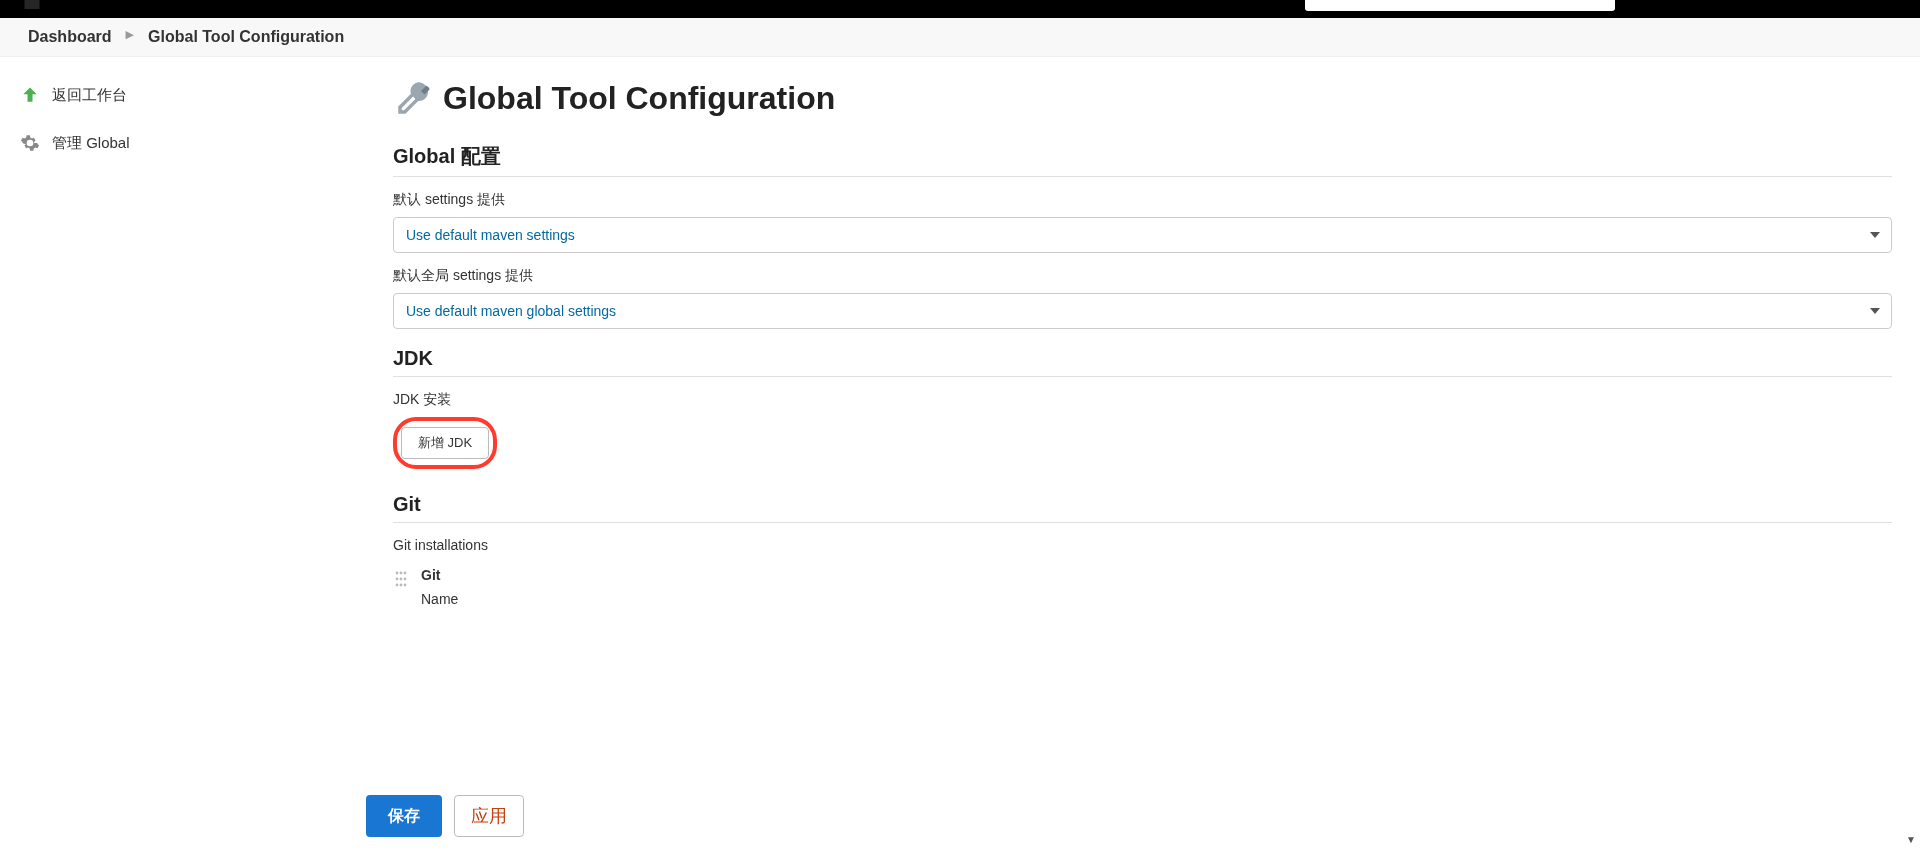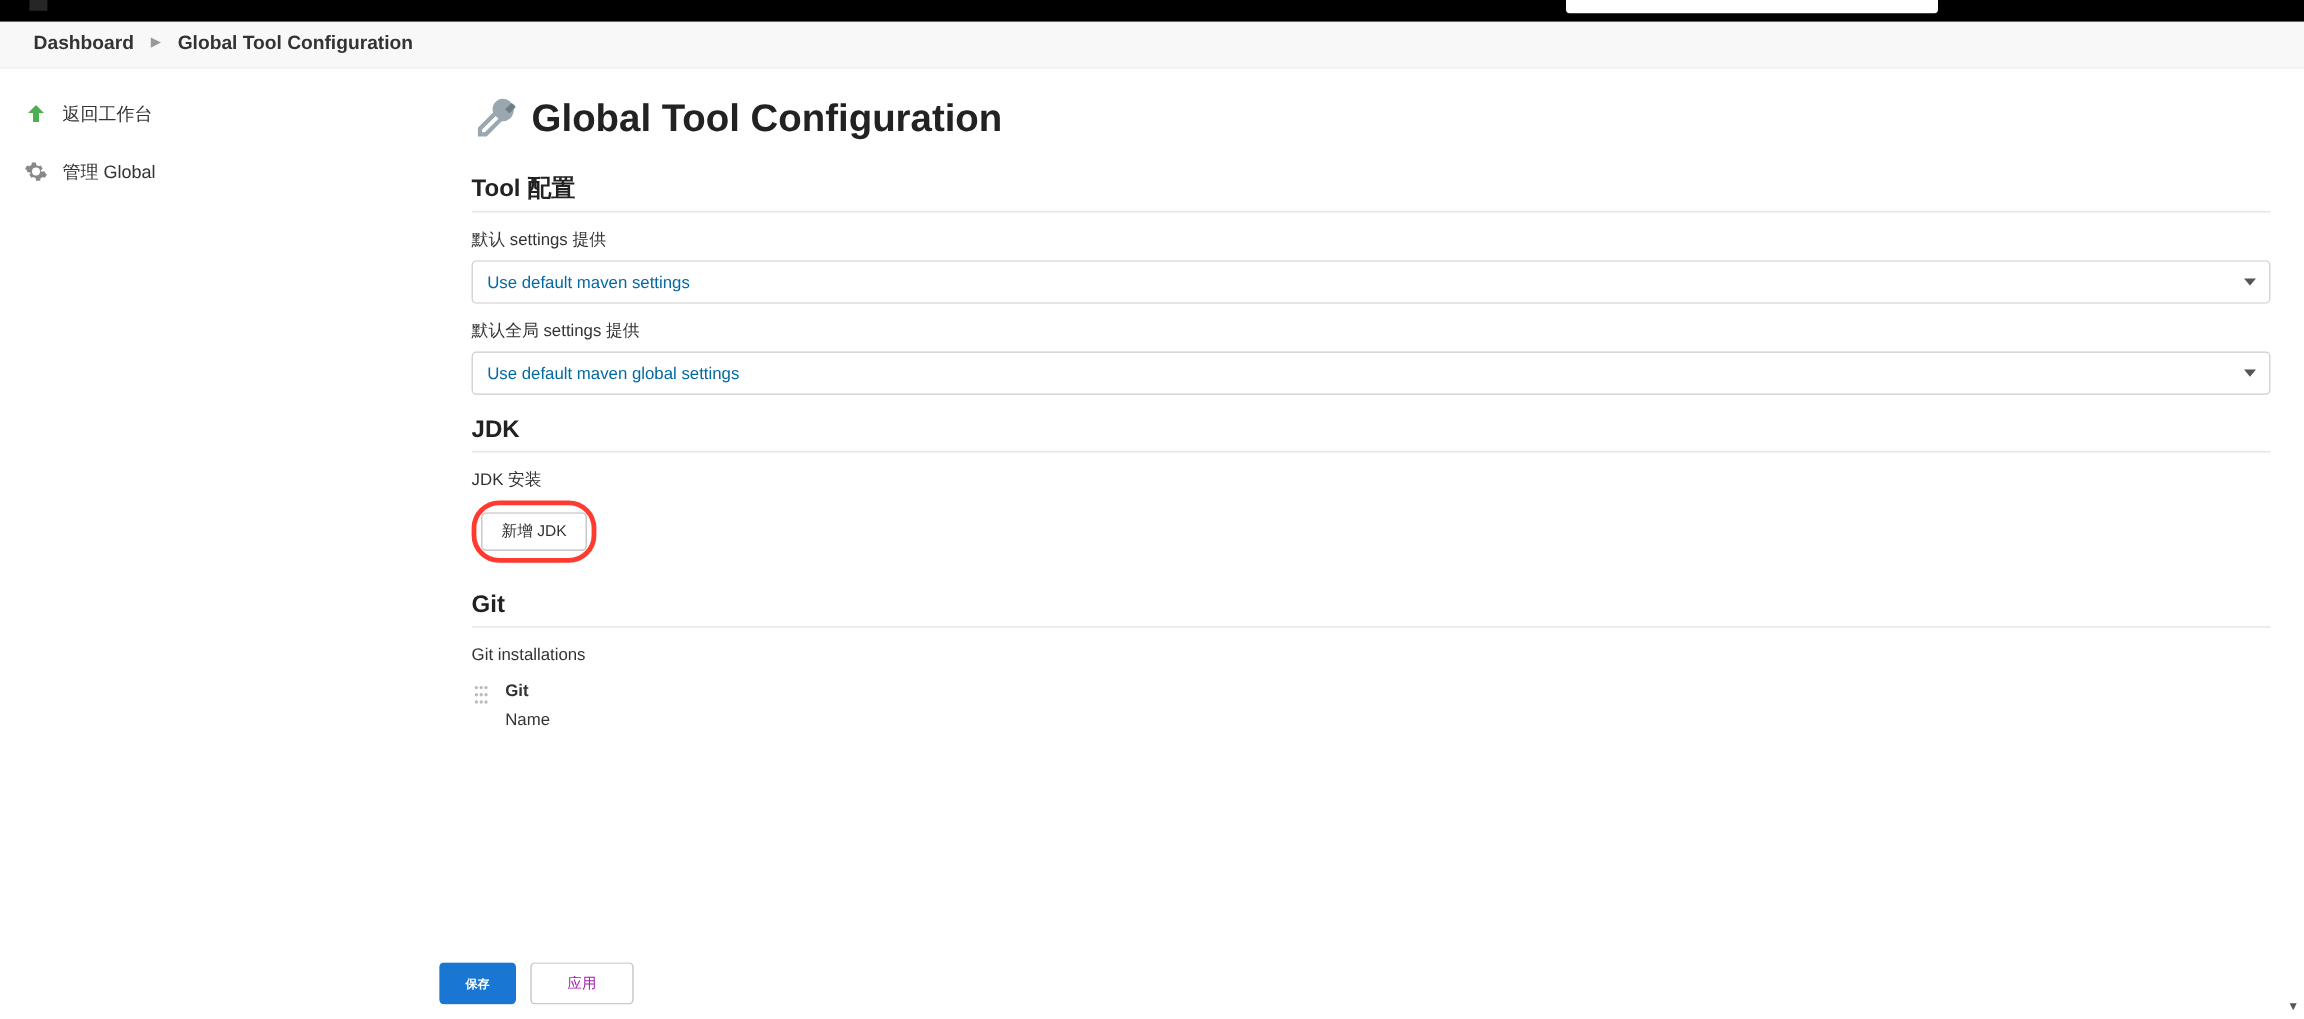--- a/index.html
+++ b/index.html
@@ -36,22 +36,22 @@
 .btn-outline { background: #fff; border: 1px solid #bbb; border-radius: 4px; padding: 6px 16px; font-size: 13px; cursor: pointer; color: #333; }
 .helper-text { font-size: 13px; color: #666; margin-top: 2px; }
 
 .git-block { margin-top: 14px; }
 .git-entry { display: flex; align-items: flex-start; gap: 12px; margin-top: 10px; }
 .drag-icon { width: 16px; height: 20px; color: #bbb; flex-shrink: 0; margin-top: 2px; cursor: move; }
 .git-entry .entry-body .entry-title { font-weight: 700; font-size: 14px; margin-bottom: 8px; }
 .git-entry .entry-body .entry-label { font-size: 14px; color: #333; }
 
 .footer-buttons { position: fixed; bottom: 12px; left: 366px; display: flex; gap: 12px; }
-.btn-primary { background: #1976d2; color: #fff; border: none; border-radius: 4px; padding: 8px 22px; font-size: 10px; font-weight: 600; cursor: pointer; text-align: center; }
-.btn-secondary { background: #fff; color: #a21caf; border: 1px solid #bbb; border-radius: 4px; padding: 8px 30px; font-size: 12px; cursor: pointer; }
+.btn-primary { background: #1976d2; color: #fff; border: none; border-radius: 4px; padding: 8px 22px; font-size: 16px; font-weight: 600; cursor: pointer; text-align: center; }
+.btn-secondary { background: #fff; color: #c2410c; border: 1px solid #bbb; border-radius: 4px; padding: 8px 16px; font-size: 18px; cursor: pointer; }
 
 .scroll-hint { position: fixed; right: 4px; bottom: 4px; color: #555; font-size: 10px; }
 </style>
 </head>
 <body>
 
 <div class="top-bar">
   <div class="logo-stub">
     <svg viewBox="0 0 24 24" width="24" height="18">
         <rect x="2" y="2" width="20" height="14" fill="#fff" opacity="0.15"></rect>
@@ -90,21 +90,21 @@
     <div class="page-title">
       <span class="wrench-icon">
         <svg viewBox="0 0 48 48" width="42" height="42">
           <path d="M30 6a10 10 0 00-9.5 13.2L6 33.7V42h8.3l14.5-14.5A10 10 0 1030 6zM10 38v-2.6l13-13 2.6 2.6-13 13H10z" fill="#9aa7b0"></path>
           <path d="M38 10l-6 6 4 4 6-6a7 7 0 00-4-4z" fill="#6f7d87"></path>
         </svg>
       </span>
       <h1>Global Tool Configuration</h1>
     </div>
 
-    <h2 class="section-h first">Tool 配置</h2>
+    <h2 class="section-h first">Global 配置</h2>
 
     <div class="field-label">默认 settings 提供</div>
     <div class="select-row">
       <select>
         <option>Use default maven settings</option>
       </select>
     </div>
 
     <div class="field-label">默认全局 settings 提供</div>
     <div class="select-row">

